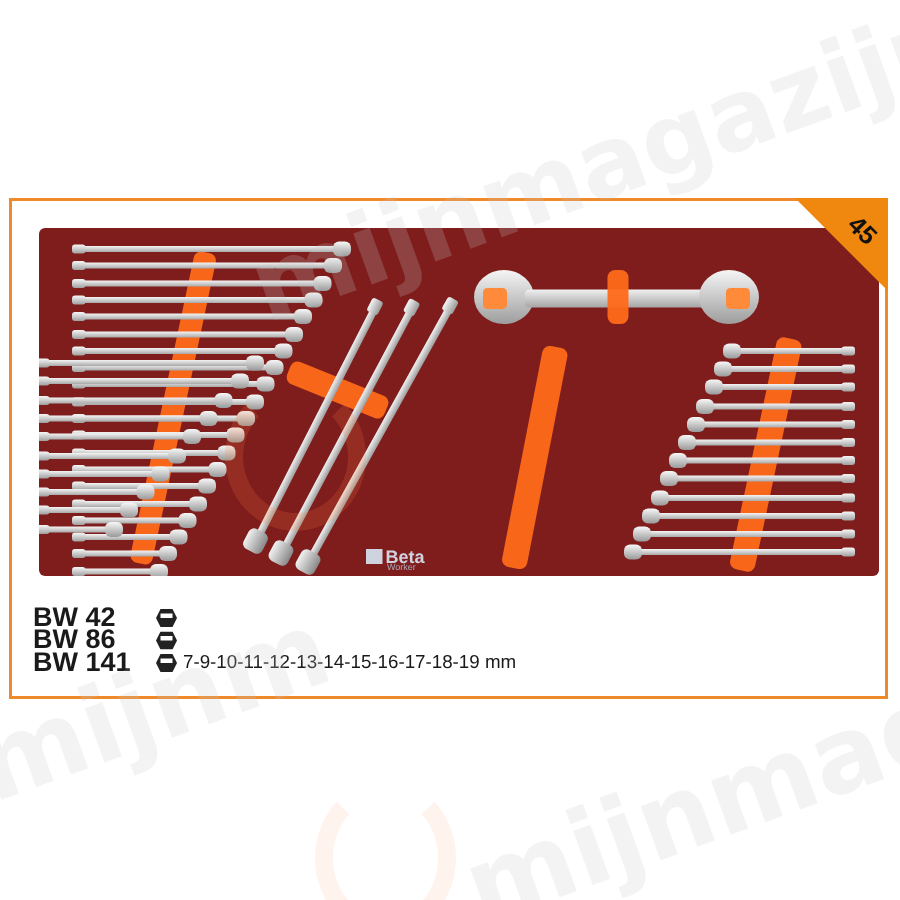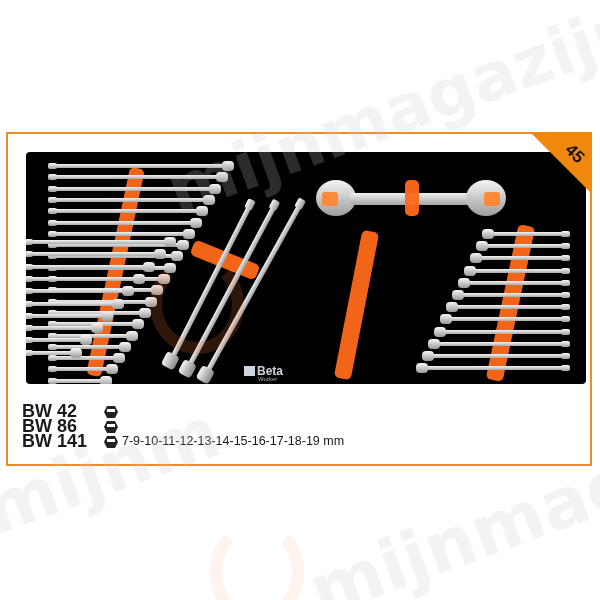--- a/index.html
+++ b/index.html
@@ -6,21 +6,21 @@
   body { width:600px; height:600px; background:#ffffff; position:relative; overflow:hidden; font-family:"Liberation Sans", sans-serif; }
   .watermark { position:absolute; font-family:"DejaVu Sans", sans-serif; font-weight:bold; color:rgba(200,200,200,0.22); white-space:nowrap; pointer-events:none; z-index:5; }
   .wm1 { left:150px; top:40px; font-size:66px; transform:rotate(-20deg); }
   .wm2 { left:-20px; top:430px; font-size:70px; transform:rotate(-20deg); }
   .wm3 { left:300px; top:480px; font-size:70px; transform:rotate(-20deg); }
   .wm-logo { position:absolute; left:210px; top:520px; width:70px; height:80px; border-radius:50%; border:12px solid rgba(255,140,80,0.10); border-top-color:transparent; pointer-events:none; z-index:5; }
   .wm-logo2 { position:absolute; left:150px; top:255px; width:70px; height:75px; border-radius:50%; border:12px solid rgba(255,120,60,0.18); border-top-color:transparent; z-index:5; pointer-events:none; }
   .frame { position:absolute; left:6px; top:132px; width:586px; height:334px; border:2px solid #ef8a2a; box-sizing:border-box; background:#fff; }
   .badge { position:absolute; right:-2px; top:-2px; width:0; height:0; border-top:62px solid #f0870f; border-left:62px solid transparent; z-index:3; }
   .badge-text { position:absolute; right:6px; top:10px; font-family:"Liberation Sans", sans-serif; font-weight:bold; font-size:17px; color:#111; transform:rotate(45deg); z-index:4; }
-  .tray { position:absolute; left:18px; top:18px; width:560px; height:232px; background:#000000; border-radius:4px; overflow:hidden; }
+  .tray { position:absolute; left:18px; top:18px; width:560px; height:232px; background:#7f1d1d; border-radius:4px; overflow:hidden; }
   .wrench { position:absolute; height:4px; background:linear-gradient(#f4f4f4,#a9a9a9); border-radius:2px; }
   .wrench::after { content:""; position:absolute; right:-6px; top:-3px; width:12px; height:10px; background:linear-gradient(#f7f7f7,#9a9a9a); border-radius:4px; }
   .wrench::before { content:""; position:absolute; left:-2px; top:-1px; width:9px; height:6px; background:linear-gradient(#f7f7f7,#a0a0a0); border-radius:2px; }
   .wrench.rev::after { right:auto; left:-6px; }
   .wrench.rev::before { left:auto; right:-2px; }
   .holder { position:absolute; background:#ff6a1a; border-radius:5px; opacity:0.95; }
   .long { position:absolute; height:5px; background:linear-gradient(#f2f2f2,#9c9c9c); border-radius:3px; transform-origin:left center; }
   .long::after { content:""; position:absolute; left:-8px; top:-5px; width:15px; height:14px; background:linear-gradient(#f2f2f2,#888); border-radius:4px; }
   .long::before { content:""; position:absolute; right:-4px; top:-2px; width:10px; height:8px; background:linear-gradient(#f5f5f5,#999); border-radius:2px; }
   .openend { position:absolute; left:290px; top:36px; width:190px; height:20px; }

